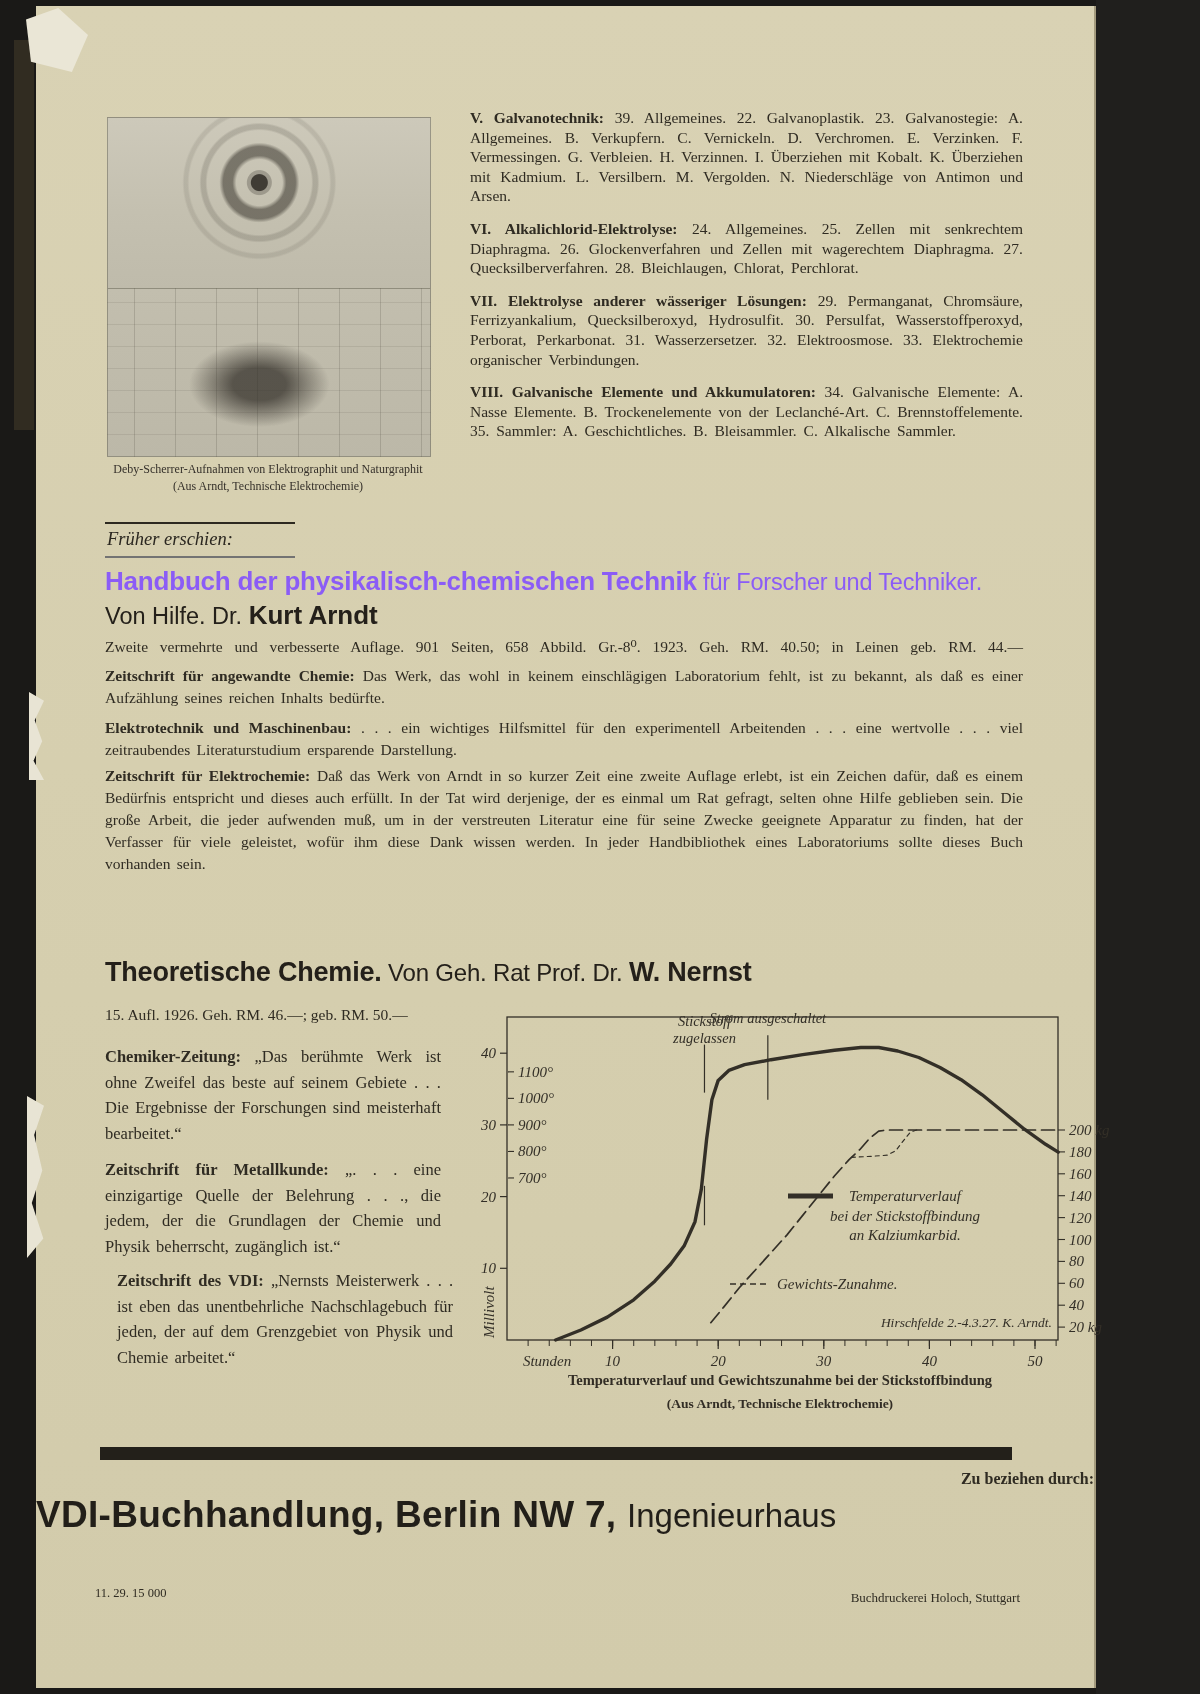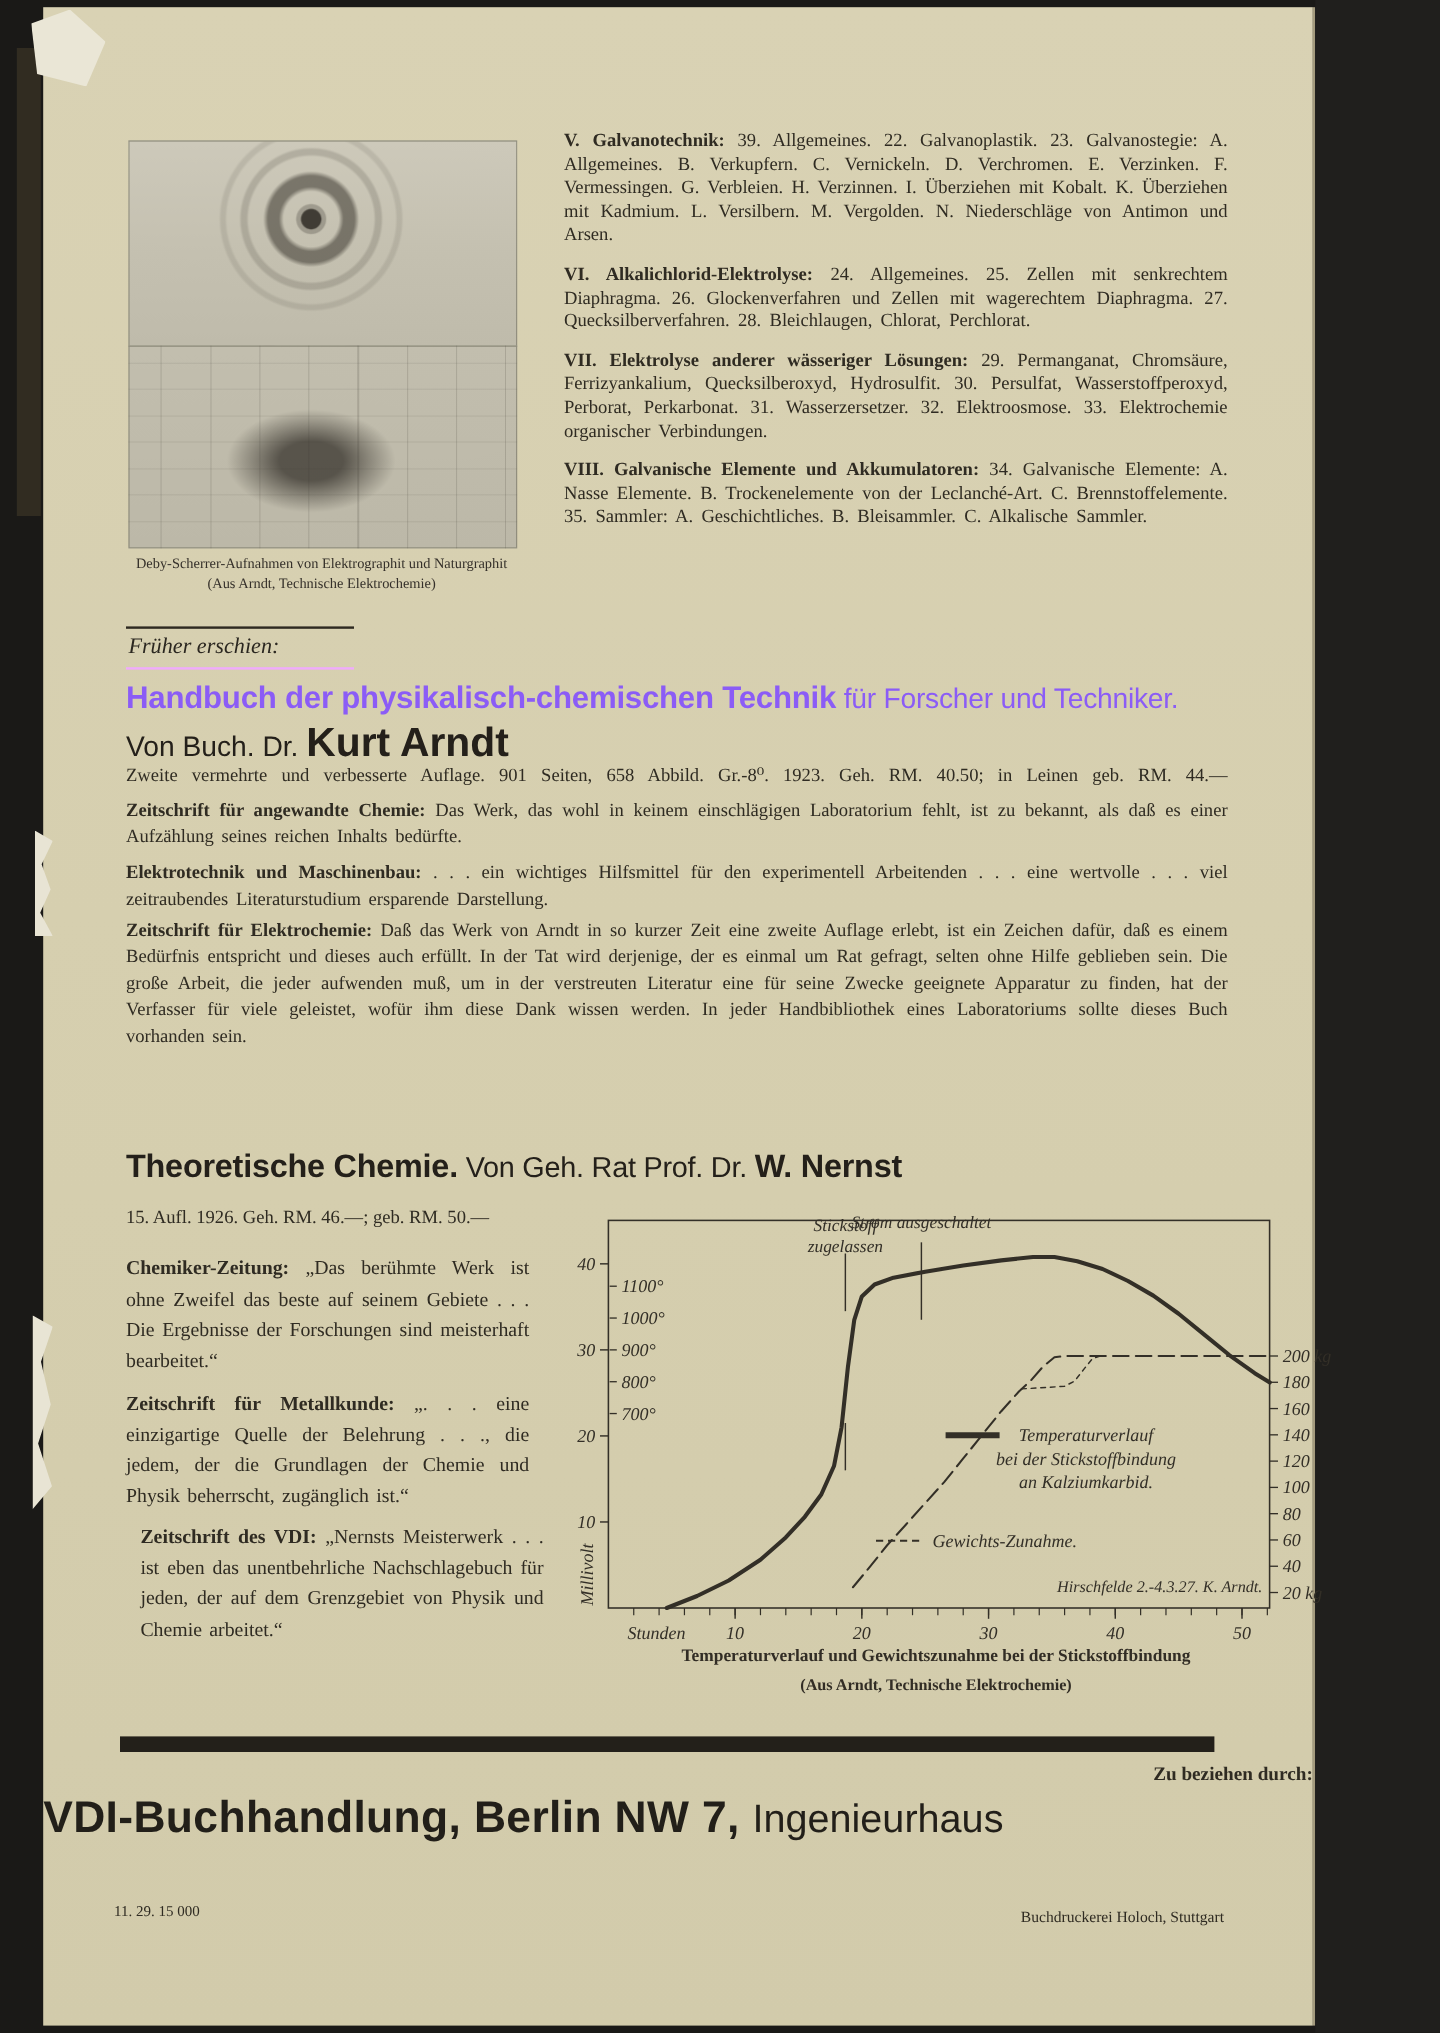--- a/index.html
+++ b/index.html
@@ -48,30 +48,30 @@
     font-size:12px;line-height:17px;color:#35302a;}
 
   
   .toc{left:470px;top:108px;width:553px;font-size:15.5px;line-height:19.6px;
     text-align:justify;word-spacing:3px;}
   .toc p{margin:0 0 13px 0;}
   .toc b{font-weight:bold;}
 
   
   .frueher{left:105px;top:522px;width:186px;
-    border-top:2px solid #2d2920;border-bottom:2px solid #f0abfc;
+    border-top:2px solid #2d2920;border-bottom:2px solid #737373;
     padding:5px 2px 6px 2px;font-style:italic;font-size:18.5px;color:#2b2720;}
 
   .sans{font-family:"Liberation Sans","DejaVu Sans",sans-serif;}
   .hb-title{left:105px;top:566px;white-space:nowrap;color:#8b5cf6;letter-spacing:-0.2px;}
   .hb-title .big{font-weight:bold;font-size:26px;}
   .hb-title .light{font-weight:normal;font-size:23.5px;}
   .hb-byline{left:105px;top:600px;white-space:nowrap;color:#24201a;}
   .hb-byline .light{font-weight:normal;font-size:23.5px;}
-  .hb-byline .big{font-weight:bold;font-size:34px;}
+  .hb-byline .big{font-weight:bold;font-size:26px;}
 
   .bodyline{font-size:15.5px;line-height:22px;word-spacing:2.5px;}
   .edition{left:105px;top:636px;width:918px;text-align:justify;text-align-last:justify;}
   .review{width:918px;text-align:justify;margin:0;}
   .review b{font-weight:bold;}
   .r1{left:105px;top:665px;}
   .r2{left:105px;top:717px;}
   .r3{left:105px;top:765px;}
 
   .nz-title{left:105px;top:957px;white-space:nowrap;color:#24201a;letter-spacing:-0.2px;}
@@ -125,21 +125,21 @@
 </div>
 
 <div class="abs frueher">
   <span>Früher erschien:</span>
 </div>
 
 <div class="abs hb-title sans">
   <span class="big">Handbuch der physikalisch-chemischen Technik</span><span class="light"> für Forscher und Techniker.</span>
 </div>
 <div class="abs hb-byline sans">
-  <span class="light">Von Buch. Dr. </span><span class="big">Kurt Arndt</span>
+  <span class="light">Von Hilfe. Dr. </span><span class="big">Kurt Arndt</span>
 </div>
 <div class="abs bodyline edition">Zweite vermehrte und verbesserte Auflage. 901 Seiten, 658 Abbild. Gr.-8⁰. 1923. Geh. RM. 40.50; in Leinen geb. RM. 44.—</div>
 
 <p class="abs bodyline review r1"><b>Zeitschrift für angewandte Chemie:</b> <span>Das Werk, das wohl in keinem einschlägigen Laboratorium fehlt, ist zu bekannt, als daß es einer Aufzählung seines reichen Inhalts bedürfte.</span></p>
 <p class="abs bodyline review r2"><b>Elektrotechnik und Maschinenbau:</b> <span>. . . ein wichtiges Hilfsmittel für den experimentell Arbeitenden . . . eine wertvolle . . . viel zeitraubendes Literaturstudium ersparende Darstellung.</span></p>
 <p class="abs bodyline review r3"><b>Zeitschrift für Elektrochemie:</b> <span>Daß das Werk von Arndt in so kurzer Zeit eine zweite Auflage erlebt, ist ein Zeichen dafür, daß es einem Bedürfnis entspricht und dieses auch erfüllt. In der Tat wird derjenige, der es einmal um Rat gefragt, selten ohne Hilfe geblieben sein. Die große Arbeit, die jeder aufwenden muß, um in der verstreuten Literatur eine für seine Zwecke geeignete Apparatur zu finden, hat der Verfasser für viele geleistet, wofür ihm diese Dank wissen werden. In jeder Handbibliothek eines Laboratoriums sollte dieses Buch vorhanden sein.</span></p>
 
 <div class="abs nz-title sans">
   <span class="big">Theoretische Chemie.</span><span class="light"> Von Geh. Rat Prof. Dr. </span><span class="big">W. Nernst</span>
 </div>

